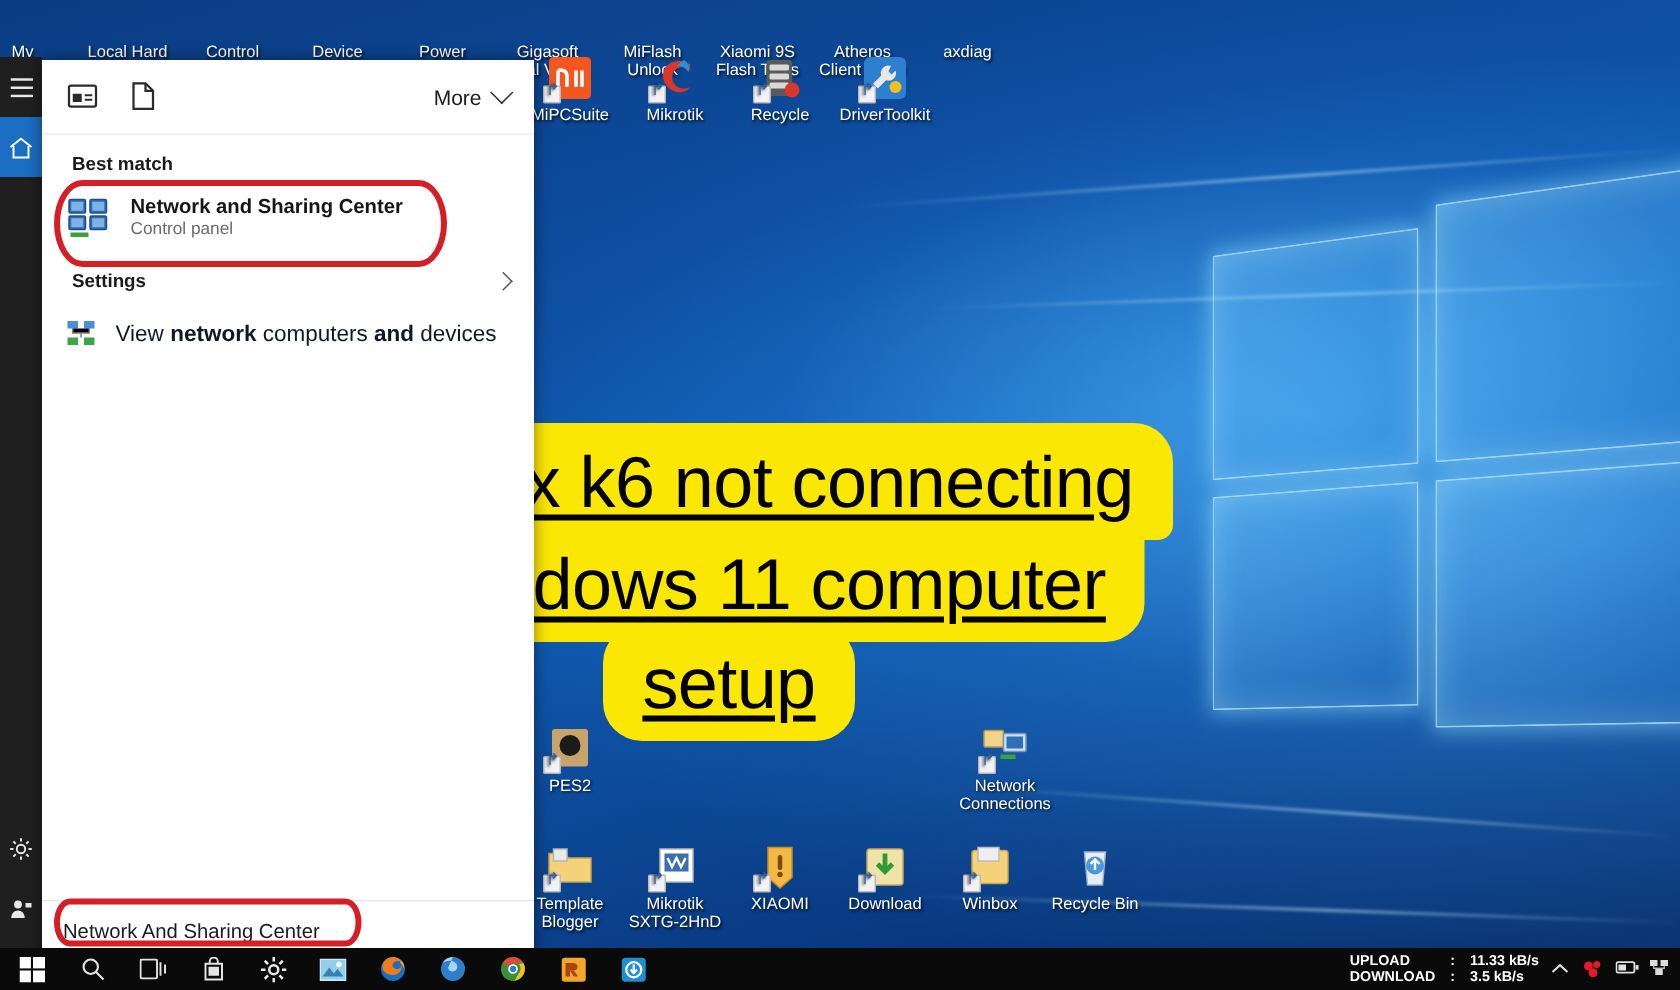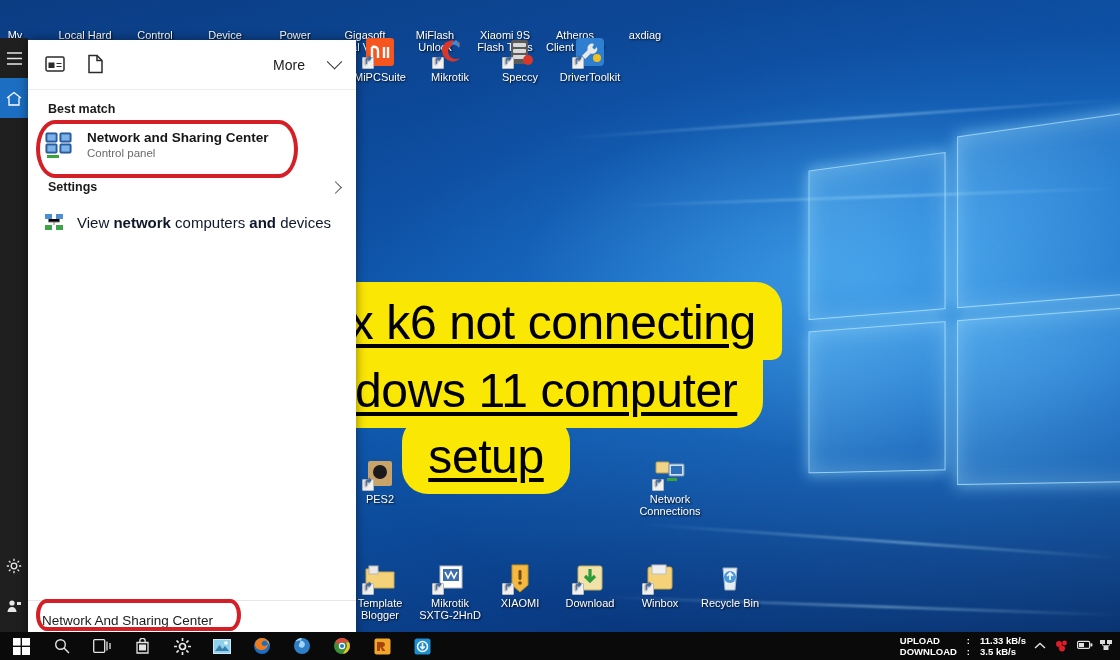--- a/index.html
+++ b/index.html
@@ -84,21 +84,21 @@
     background:#ffffff;
     box-shadow:0 0 10px rgba(0,0,0,0.45);
     display:flex; flex-direction:column;
   }
   #panelhead {
     height:50px; display:flex; align-items:center; padding:0 16px;
     border-bottom:1px solid #ececec; flex:none;
   }
   .headicon { width:24px; height:24px; margin-right:16px; position:relative; }
   #morebtn {
-    margin-left:auto; font-size:14px; color:#1b1b1b; display:flex; align-items:center; gap:24px;
+    margin-left:auto; font-size:14px; color:#1b1b1b; display:flex; align-items:center; gap:8px;
   }
   .chev-d { width:11px; height:11px; border-right:1.6px solid #333; border-bottom:1.6px solid #333; transform:rotate(45deg) translate(-2px,-2px); }
 
   .sec-title { font-size:12.5px; font-weight:bold; color:#1b1b1b; padding:12px 16px 6px 20px; }
   .sec-title.with-arrow { display:flex; align-items:center; }
   .chev-r { margin-left:auto; width:9px; height:9px; border-right:1.5px solid #555; border-top:1.5px solid #555; transform:rotate(45deg); }
 
   .result {
     display:flex; align-items:center; gap:13px; padding:7px 16px; min-height:44px;
   }
@@ -256,36 +256,36 @@
     <span class="glyph">
       <svg width="32" height="32" viewBox="0 0 32 32">
           <rect x="7" y="4" width="17" height="24" rx="2" fill="#5a5a5a"></rect>
           <rect x="9" y="7" width="13" height="4" rx="1" fill="#d9d9d9"></rect>
           <rect x="9" y="13" width="13" height="4" rx="1" fill="#d9d9d9"></rect>
           <rect x="9" y="19" width="13" height="4" rx="1" fill="#d9d9d9"></rect>
           <circle cx="24" cy="24" r="5" fill="#d9372a"></circle>
         </svg>
       <span class="shortcut-arrow"></span>
       </span>
-    <span class="label">Speccy</span>
+    <span class="label">Recycle</span>
     </div>
   <div class="dicon">
     <span class="glyph">
       <svg width="32" height="32" viewBox="0 0 32 32">
           <rect x="2" y="2" width="28" height="28" rx="4" fill="#2f7fd0"></rect>
           <path d="M20 8a5 5 0 00-6.5 6.3L8 19.8l3.2 3.2 5.5-5.5A5 5 0 0023 11l-2.6 2.6-2.1-2.1z" fill="#e8e8e8"></path>
           <circle cx="23" cy="22" r="4" fill="#f2c01e"></circle>
         </svg>
       <span class="shortcut-arrow"></span>
       </span>
     <span class="label">DriverToolkit</span>
     </div>
 </div>
 
-<div class="icons-row" id="row3" style="left:345px; top:458px;">
+<div class="icons-row" id="row3" style="left:345px; top:483px;">
   <div class="dicon">
     <span class="glyph">
       <svg width="32" height="32" viewBox="0 0 32 32">
           <rect x="4" y="3" width="24" height="25" rx="2" fill="#c8a46a"></rect>
           <circle cx="16" cy="14" r="7" fill="#1b1b1b"></circle>
         </svg>
       <span class="shortcut-arrow"></span>
       </span>
     <span class="label">PES2</span>
     </div>

